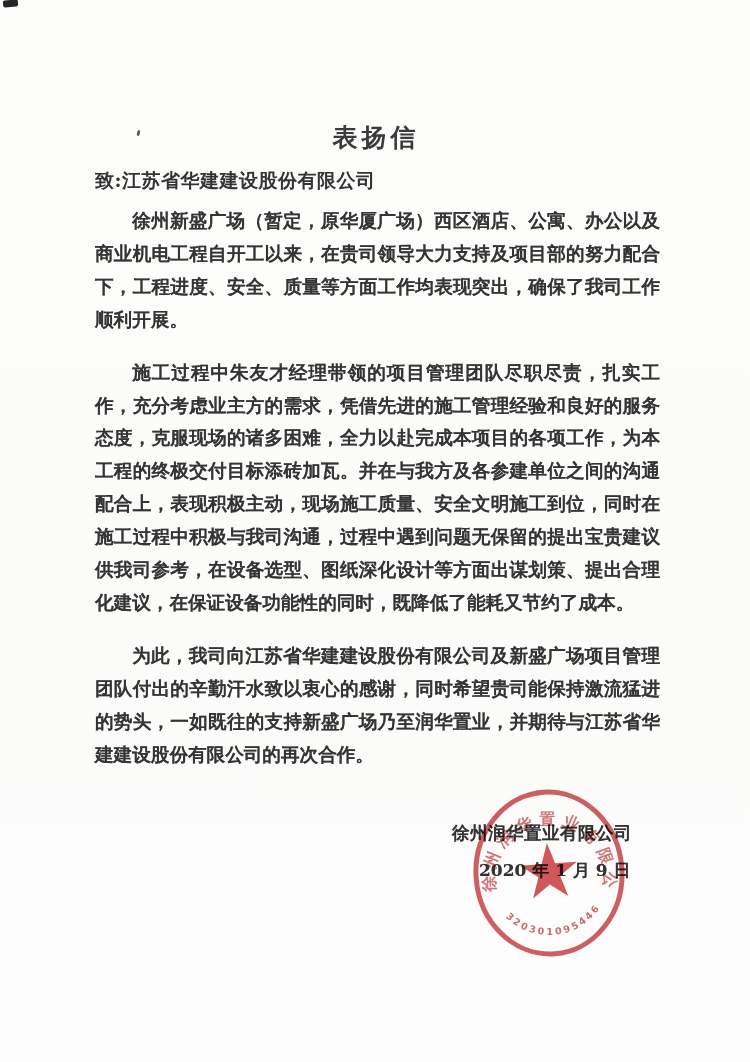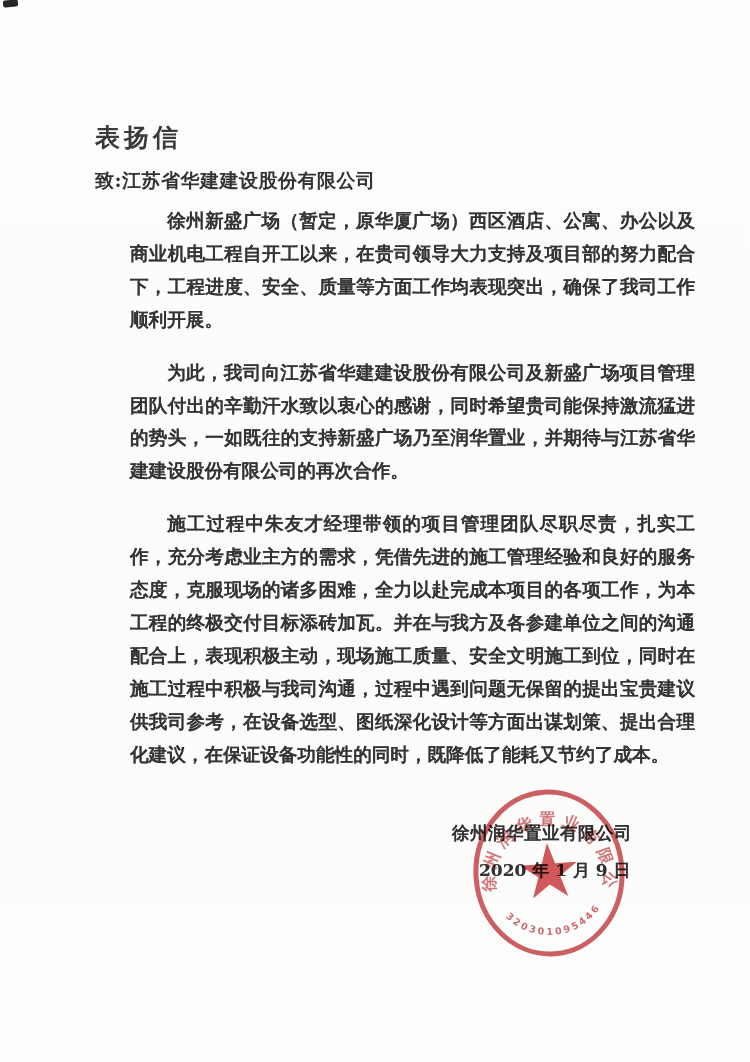--- a/index.html
+++ b/index.html
@@ -21,36 +21,36 @@
     background: #262626; border-radius: 2px;
     transform: rotate(-6deg);
   }
   .stray-dot {
     position: absolute; left: 137px; top: 130px;
     width: 3px; height: 6px; background: #5a5a5a;
     border-radius: 50%; transform: rotate(15deg);
   }
   .title {
     position: absolute; top: 121px; left: 95px; width: 562px;
-    margin: 0; 
+    margin: 0; text-align: center;
     font-size: 25px; font-weight: 700; letter-spacing: 4px;
     color: #3a3a3a;
   }
   .salutation {
     position: absolute; top: 168px; left: 95px;
     font-size: 19px; font-weight: 700; color: #333;
     letter-spacing: 0.5px;
     text-align: center;
   }
   .body-text {
     position: absolute; top: 205px; left: 95px; width: 565px;
     font-size: 18.6px; line-height: 32.9px;
     font-weight: 600; color: #343434;
     text-align: justify;
-    word-break: normal; line-break: strict; margin-left: 35px;
+    word-break: normal; line-break: strict;
   }
   .body-text p {
     margin: 0 0 20px 0;
     text-indent: 2em;
     text-shadow: 0 0 0.5px rgba(52,52,52,0.55);
   }
   .sign-company {
     position: absolute; top: 821px; left: 452px;
     font-size: 17.5px; font-weight: 700; color: #333;
     letter-spacing: 0.5px;
@@ -91,22 +91,22 @@
 
   <div class="scan-corner-mark"></div>
   <div class="stray-dot"></div>
 
   <h1 class="title">表扬信</h1>
 
   <div class="salutation">致:江苏省华建建设股份有限公司</div>
 
   <div class="body-text">
     <p>徐州新盛广场（暂定，原华厦广场）西区酒店、公寓、办公以及商业机电工程自开工以来，在贵司领导大力支持及项目部的努力配合下，工程进度、安全、质量等方面工作均表现突出，确保了我司工作顺利开展。</p>
+    <p>施工过程中朱友才经理带领的项目管理团队尽职尽责，扎实工作，充分考虑业主方的需求，凭借先进的施工管理经验和良好的服务态度，克服现场的诸多困难，全力以赴完成本项目的各项工作，为本工程的终极交付目标添砖加瓦。并在与我方及各参建单位之间的沟通配合上，表现积极主动，现场施工质量、安全文明施工到位，同时在施工过程中积极与我司沟通，过程中遇到问题无保留的提出宝贵建议供我司参考，在设备选型、图纸深化设计等方面出谋划策、提出合理化建议，在保证设备功能性的同时，既降低了能耗又节约了成本。</p>
     <p>为此，我司向江苏省华建建设股份有限公司及新盛广场项目管理团队付出的辛勤汗水致以衷心的感谢，同时希望贵司能保持激流猛进的势头，一如既往的支持新盛广场乃至润华置业，并期待与江苏省华建建设股份有限公司的再次合作。</p>
-    <p>施工过程中朱友才经理带领的项目管理团队尽职尽责，扎实工作，充分考虑业主方的需求，凭借先进的施工管理经验和良好的服务态度，克服现场的诸多困难，全力以赴完成本项目的各项工作，为本工程的终极交付目标添砖加瓦。并在与我方及各参建单位之间的沟通配合上，表现积极主动，现场施工质量、安全文明施工到位，同时在施工过程中积极与我司沟通，过程中遇到问题无保留的提出宝贵建议供我司参考，在设备选型、图纸深化设计等方面出谋划策、提出合理化建议，在保证设备功能性的同时，既降低了能耗又节约了成本。</p>
   </div>
 
   <div class="sign-company">徐州润华置业有限公司</div>
   <div class="sign-date">2020 年 1 月 9 日</div>
 
   <div class="seal">
     <svg viewBox="0 0 160 176" xmlns="http://www.w3.org/2000/svg">
       <defs>
         <path id="sealTopArc" d="M 26.3 106.5 A 55 55 0 1 1 133.7 106.5" fill="none"></path>
         <path id="sealBottomArc" d="M 30.1 124.1 A 61 61 0 0 0 129.9 124.1" fill="none"></path>

